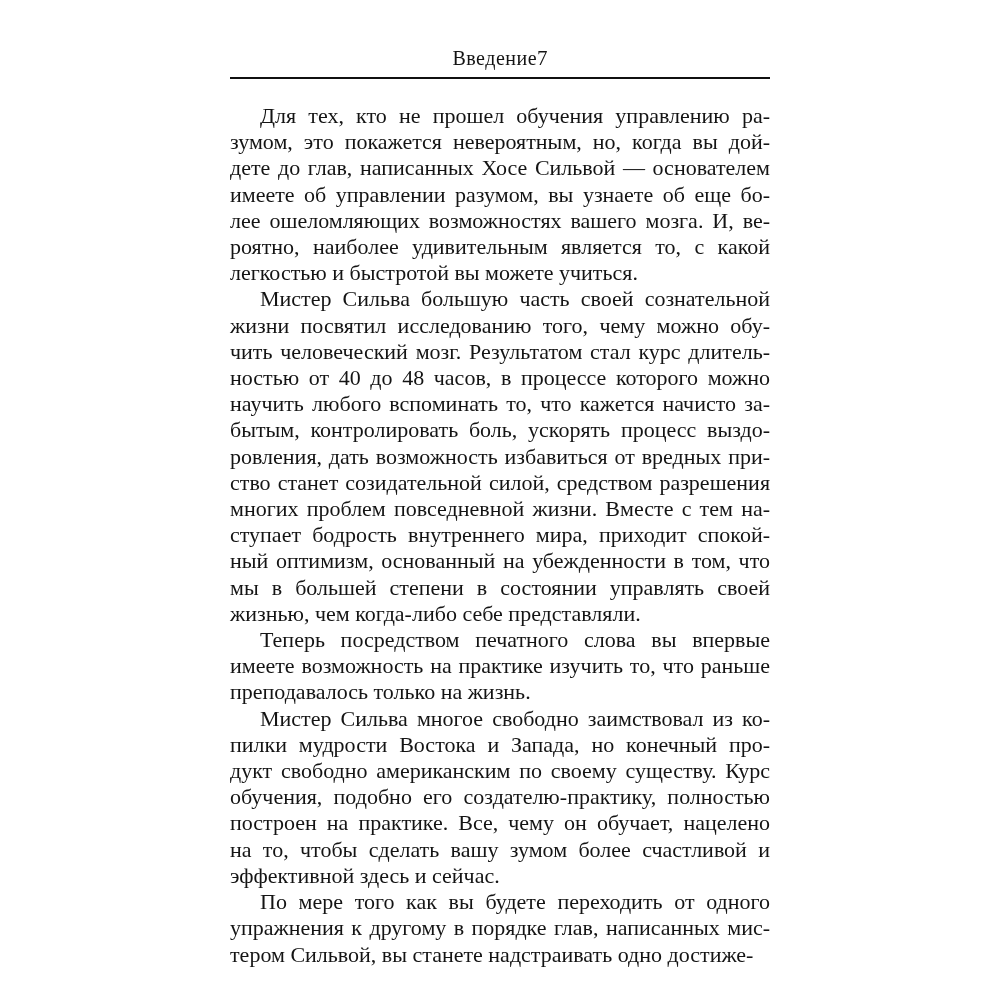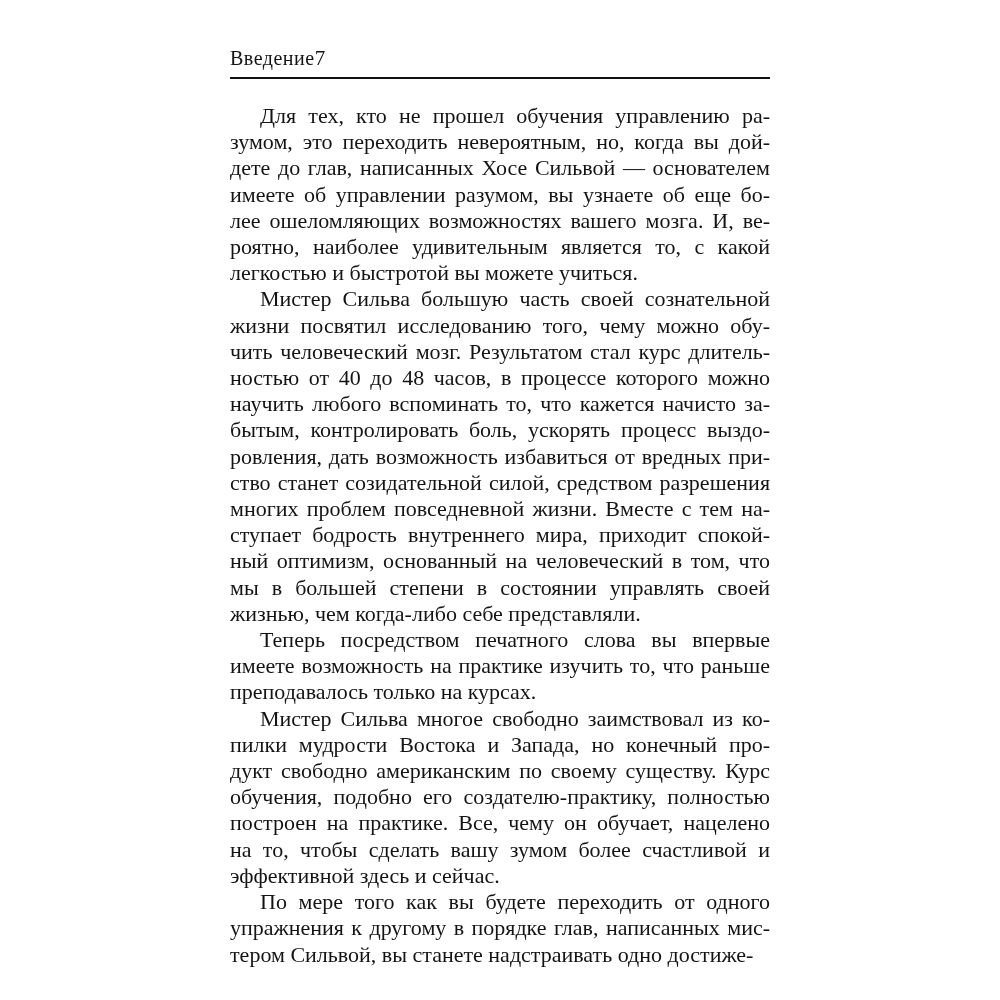--- a/index.html
+++ b/index.html
@@ -18,21 +18,21 @@
     color: #141414;
   }
   .content {
     position: absolute;
     left: 230px;
     top: 0;
     width: 540px;
   }
   .page-header {
     display: flex;
-    justify-content: flex-start;
+    justify-content: center;
     align-items: baseline;
     padding-top: 46px;
     padding-bottom: 7px;
     border-bottom: 2px solid #101010;
     font-size: 20px;
     line-height: 24px;
   }
   .page-header .running-title {
     letter-spacing: 0.5px;
   }
@@ -64,46 +64,46 @@
 
 <div class="page">
   <div class="content">
     <header class="page-header">
       <span class="running-title">Введение</span>
       <span class="page-number">7</span>
     </header>
     <main class="page-body" id="page-body">
         <div class="paragraph">
           <div class="line first">Для тех, кто не прошел обучения управлению ра-</div>
-          <div class="line">зумом, это переходить невероятным, но, когда вы дой-</div>
+          <div class="line">зумом, это покажется невероятным, но, когда вы дой-</div>
           <div class="line">дете до глав, написанных Хосе Сильвой — основателем</div>
           <div class="line">имеете об управлении разумом, вы узнаете об еще бо-</div>
           <div class="line">лее ошеломляющих возможностях вашего мозга. И, ве-</div>
           <div class="line">роятно, наиболее удивительным является то, с какой</div>
           <div class="line last">легкостью и быстротой вы можете учиться.</div>
         </div>
         <div class="paragraph">
           <div class="line first">Мистер Сильва большую часть своей сознательной</div>
           <div class="line">жизни посвятил исследованию того, чему можно обу-</div>
           <div class="line">чить человеческий мозг. Результатом стал курс длитель-</div>
           <div class="line">ностью от 40 до 48 часов, в процессе которого можно</div>
           <div class="line">научить любого вспоминать то, что кажется начисто за-</div>
           <div class="line">бытым, контролировать боль, ускорять процесс выздо-</div>
           <div class="line">ровления, дать возможность избавиться от вредных при-</div>
           <div class="line">ство станет созидательной силой, средством разрешения</div>
           <div class="line">многих проблем повседневной жизни. Вместе с тем на-</div>
           <div class="line">ступает бодрость внутреннего мира, приходит спокой-</div>
-          <div class="line">ный оптимизм, основанный на человеческий в том, что</div>
+          <div class="line">ный оптимизм, основанный на убежденности в том, что</div>
           <div class="line">мы в большей степени в состоянии управлять своей</div>
           <div class="line last">жизнью, чем когда-либо себе представляли.</div>
         </div>
         <div class="paragraph">
           <div class="line first">Теперь посредством печатного слова вы впервые</div>
           <div class="line">имеете возможность на практике изучить то, что раньше</div>
-          <div class="line last">преподавалось только на курсах.</div>
+          <div class="line last">преподавалось только на жизнь.</div>
         </div>
         <div class="paragraph">
           <div class="line first">Мистер Сильва многое свободно заимствовал из ко-</div>
           <div class="line">пилки мудрости Востока и Запада, но конечный про-</div>
           <div class="line">дукт свободно американским по своему существу. Курс</div>
           <div class="line">обучения, подобно его создателю-практику, полностью</div>
           <div class="line">построен на практике. Все, чему он обучает, нацелено</div>
           <div class="line">на то, чтобы сделать вашу зумом более счастливой и</div>
           <div class="line last">эффективной здесь и сейчас.</div>
         </div>

